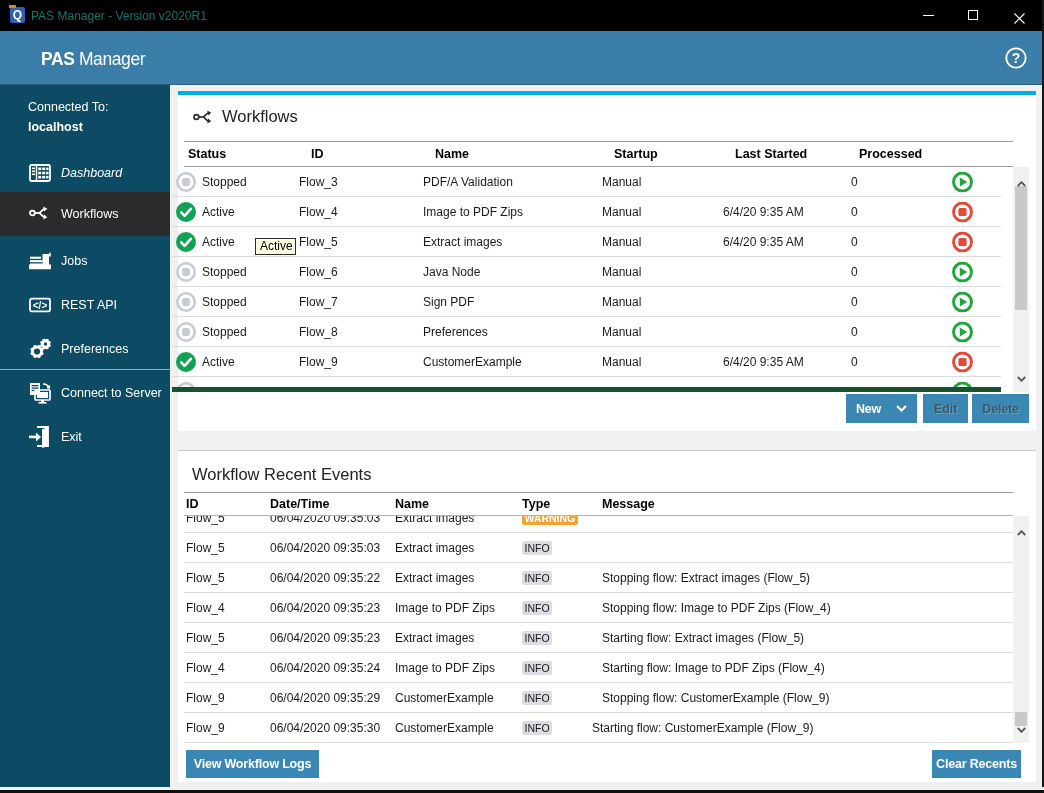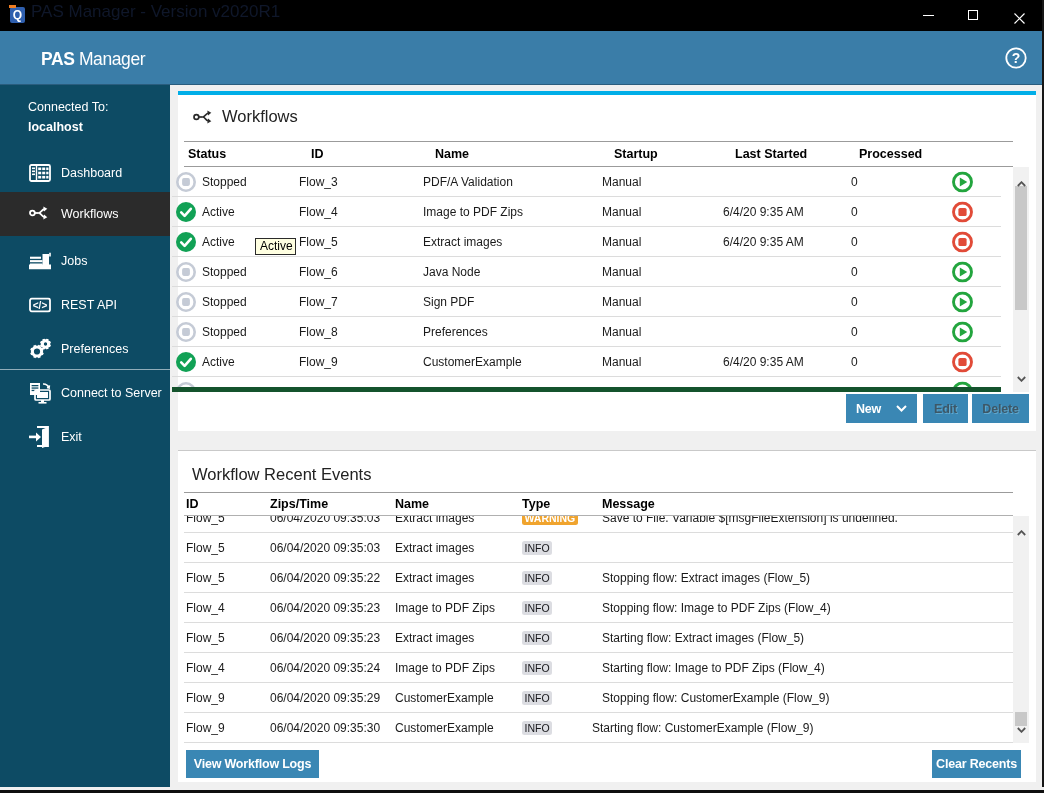--- a/index.html
+++ b/index.html
@@ -13,36 +13,36 @@
 .cell{position:absolute;top:50%;transform:translateY(-50%);white-space:nowrap}
 .badge{position:absolute;top:50%;transform:translateY(-50%);font-size:10.5px;
        padding:1px 2.5px;border-radius:2.5px}
 .mi{position:absolute;left:0;width:170px;height:44px;color:#fff;font-size:12.5px}
 .mi .lbl{position:absolute;left:61px;top:50%;transform:translateY(-50%)}
 .mi svg{position:absolute;left:29px;top:50%;transform:translateY(-50%)}
 </style></head><body>
 <div class="abs" style="left:0;top:0;width:1044px;height:31px;background:#000"></div>
 <div class="abs" style="left:10px;top:7px;width:15px;height:16px;background:#2f5fae;border-radius:2px;color:#fff;font-weight:bold;font-size:12px;text-align:center;line-height:16px">Q</div>
 <div class="abs" style="left:9px;top:5px;width:7px;height:3px;background:#ef7d23"></div>
-<div class="abs" style="left:31px;top:2px;color:#0f172a;font-size:17px;white-space:nowrap">PAS Manager - Version v2020R1</div>
+<div class="abs" style="left:31px;top:9px;color:#0f766e;font-size:12px;white-space:nowrap">PAS Manager - Version v2020R1</div>
 <div class="abs" style="left:923px;top:15px;width:11px;height:1px;background:#fff"></div>
 <div class="abs" style="left:968px;top:10px;width:10px;height:10px;border:1px solid #fff"></div>
 <div class="abs" style="left:1014px;top:10px;width:11px;height:11px"><svg width="11" height="11" viewBox="0 0 11 11" style="">
       <path d="M0.5 0.5 L10.5 10.5 M10.5 0.5 L0.5 10.5" stroke="#fff" stroke-width="1.2"></path>
     </svg></div>
 <div class="abs" style="left:0;top:31px;width:1044px;height:54px;background:#3a7da8;border-bottom:1px solid #2a5d7e"></div>
 <div class="abs" style="left:41px;top:49px;color:#fff;font-size:17.5px;letter-spacing:-0.4px;white-space:nowrap"><b>PAS</b> Manager</div>
 <div class="abs" style="left:1005px;top:47px"><svg width="22" height="22" viewBox="0 0 22 22" style="">
       <circle cx="11" cy="11" r="9.7" fill="none" stroke="#fff" stroke-width="1.8"></circle>
       <text x="11" y="15.8" font-size="14" font-weight="bold" fill="#fff" text-anchor="middle" font-family="Liberation Sans">?</text>
     </svg></div>
 <div class="abs" style="left:0;top:85px;width:170px;height:702px;background:#0d4b64"></div>
 <div class="abs" style="left:28px;top:100px;color:#fff;font-size:12.5px">Connected To:</div>
 <div class="abs" style="left:28px;top:120px;color:#fff;font-size:12.5px;font-weight:bold">localhost</div>
-<div class="mi" style="top:151px;">
+<div class="mi" style="top:151px;font-style:italic;">
     <svg width="22" height="18" viewBox="0 0 22 18" style="">
       <rect x="1" y="1" width="20" height="16" rx="1.5" fill="none" stroke="#ffffff" stroke-width="1.8"></rect>
 <line x1="7.5" y1="2" x2="7.5" y2="16" stroke="#ffffff" stroke-width="1.4"></line>
 <rect x="3" y="3.5" width="3" height="1.6" fill="#ffffff"></rect>
 <rect x="3" y="6.5" width="3" height="1.6" fill="#ffffff"></rect>
 <rect x="3" y="9.5" width="3" height="1.6" fill="#ffffff"></rect>
 <rect x="9.2" y="3.5" width="3" height="2.6" fill="#ffffff"></rect>
       <rect x="13.2" y="3.5" width="3" height="2.6" fill="#ffffff"></rect>
       <rect x="17.2" y="3.5" width="2.3" height="2.6" fill="#ffffff"></rect>
 <rect x="9.2" y="7.7" width="3" height="2.6" fill="#ffffff"></rect>
@@ -292,32 +292,31 @@
       <svg width="11" height="7" viewBox="0 0 11 7" style="">
         <path d="M1 1 L5.5 5.5 L10 1" fill="none" stroke="#fff" stroke-width="2"></path>
       </svg>
     </span></div>
 <div class="btn dis" style="left:923px;top:394px;width:45px;height:29px">Edit</div>
 <div class="btn dis" style="left:972px;top:394px;width:57px;height:29px">Delete</div>
 <div class="abs" style="left:178px;top:450px;width:858px;height:332px;background:#fff;border-top:1px solid #c9c9c9"></div>
 <div class="abs" style="left:192px;top:465px;font-size:16.5px;color:#222;white-space:nowrap">Workflow Recent Events</div>
 <div class="abs" style="left:184px;top:492px;width:829px;height:24px;background:#fff;border-top:1px solid #9b9b9b;border-bottom:1px solid #b0b0b0;z-index:3">
     <span class="hd cell" style="left:2px">ID</span>
-    <span class="hd cell" style="left:86px">Zips/Time</span>
+    <span class="hd cell" style="left:86px">Date/Time</span>
     <span class="hd cell" style="left:211px">Name</span>
     <span class="hd cell" style="left:338px">Type</span>
     <span class="hd cell" style="left:418px">Message</span>
   </div>
 <div class="abs" style="left:184px;top:516px;width:829px;height:227px;overflow:hidden">
 <div class="row" style="top:-13px">
       <span class="tc cell" style="left:2px">Flow_5</span>
       <span class="tc cell" style="left:86px">06/04/2020 09:35:03</span>
       <span class="tc cell" style="left:211px">Extract images</span>
       <span class="badge" style="left:338px;background:#f0a42e;color:#fff;font-weight:bold">WARNING</span>
-      <span class="tc cell" style="left:418px">Save to File. Variable $[msgFileExtension] is undefined.</span>
     </div>
 <div class="row" style="top:17px">
       <span class="tc cell" style="left:2px">Flow_5</span>
       <span class="tc cell" style="left:86px">06/04/2020 09:35:03</span>
       <span class="tc cell" style="left:211px">Extract images</span>
       <span class="badge" style="left:338px;background:#dcdde2;color:#16161a">INFO</span>
     </div>
 <div class="row" style="top:47px">
       <span class="tc cell" style="left:2px">Flow_5</span>
       <span class="tc cell" style="left:86px">06/04/2020 09:35:22</span>

